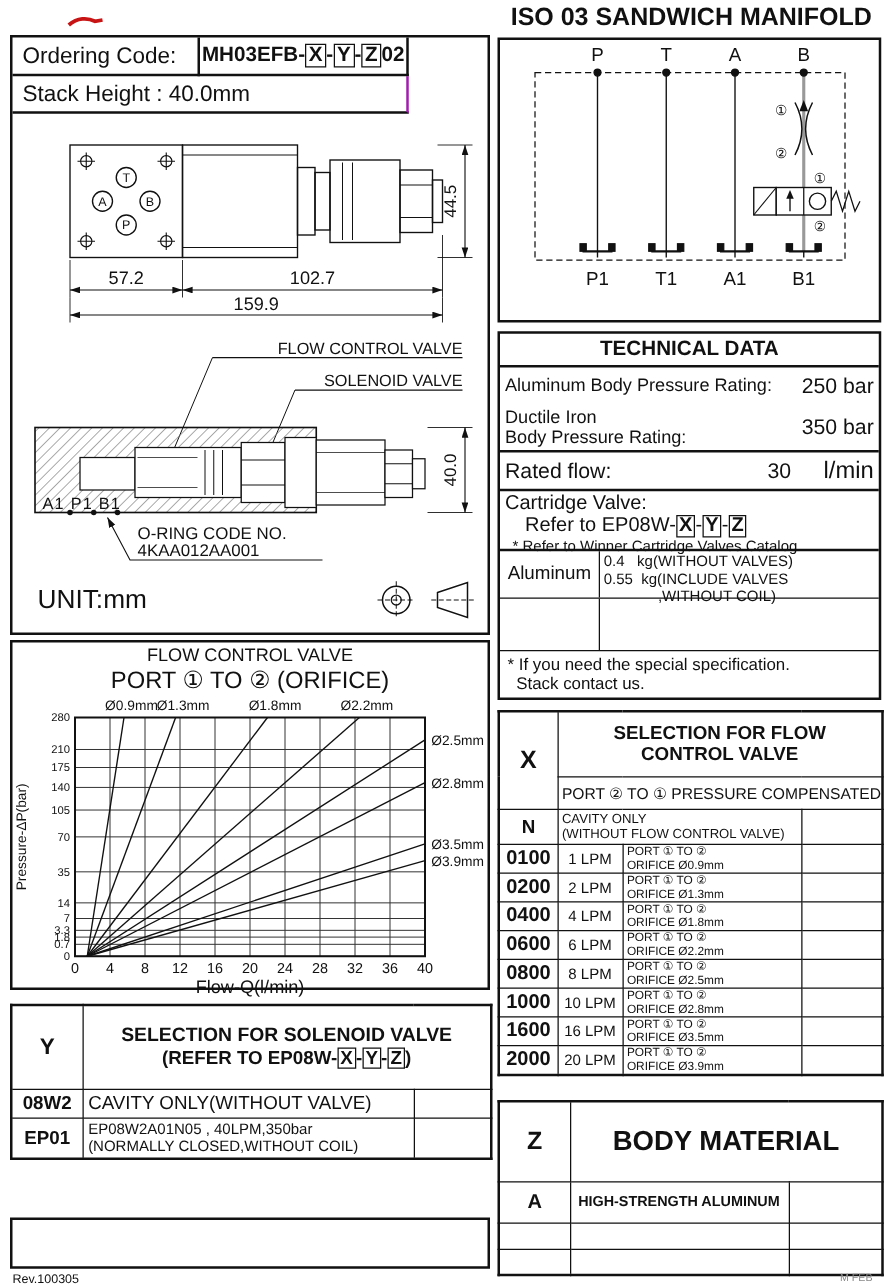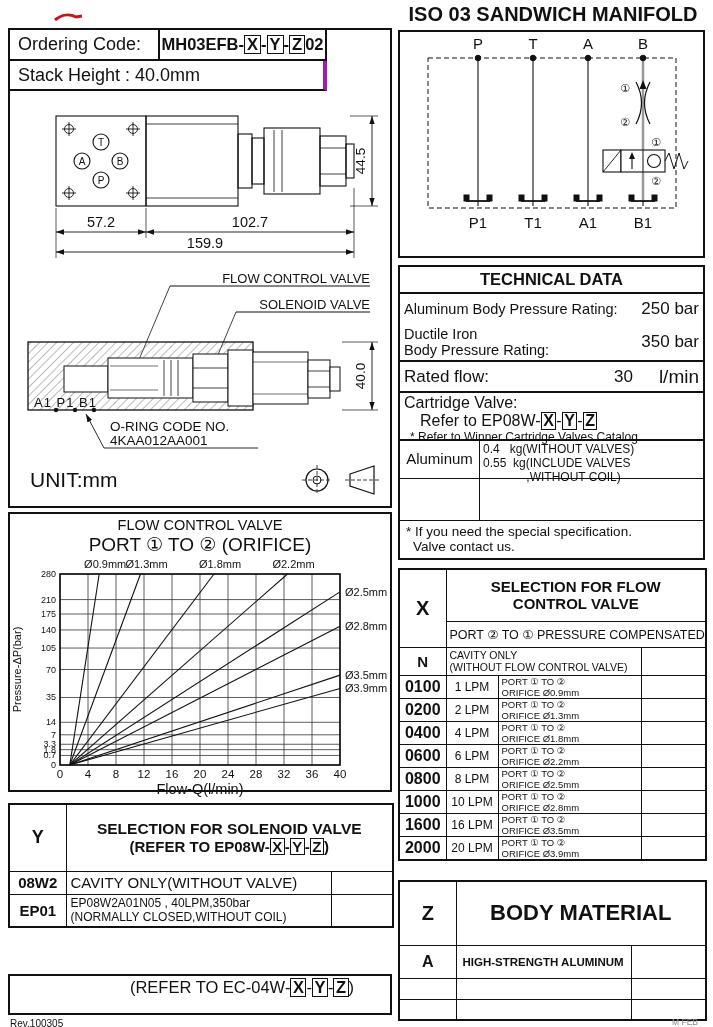--- a/index.html
+++ b/index.html
@@ -24,21 +24,21 @@
   <svg class="abs" style="left:52px;top:10px" width="34" height="16" viewBox="0 0 34 16">
     <path d="M3 10 C 10 4, 18 4, 24 7 L 30 6" stroke="#c81414" stroke-width="3" fill="none"></path>
   </svg>
 
   <div class="abs b ctr" style="left:398px;top:3px;width:310px;font-size:20px;letter-spacing:0px">ISO 03 SANDWICH MANIFOLD</div>
 
   <div class="abs" style="left:8px;top:28px;width:384px;height:480px;border:2px solid #111">
 
     <div class="abs" style="left:0;top:0;width:150px;height:31px;border-right:2px solid #111;border-bottom:2px solid #111;font-size:18px;line-height:29px;padding-left:8px">Ordering Code:</div>
     <div class="abs ctr" style="left:150px;top:0;width:167px;height:31px;border-right:2px solid #111;border-bottom:2px solid #111;font-size:16.5px;line-height:29px;font-weight:bold"><span>MH03EFB-</span><span class="bx">X</span><span>-</span><span class="bx">Y</span><span>-</span><span class="bx">Z</span><span>02</span></div>
-    <div class="abs" style="left:0;top:31px;width:317px;height:30px;border-right:4px solid #a21caf;border-bottom:2px solid #111;font-size:18px;line-height:28px;padding-left:8px">Stack Height : 40.0mm</div>
+    <div class="abs" style="left:0;top:31px;width:317px;height:30px;border-right:2px solid #a21caf;border-bottom:2px solid #111;font-size:18px;line-height:28px;padding-left:8px">Stack Height : 40.0mm</div>
 
     <svg class="abs" style="left:18px;top:78px" width="356" height="154" viewBox="0 0 356 154">
       <defs>
         <marker id="da" markerWidth="10" markerHeight="8" refX="9" refY="3" orient="auto-start-reverse">
           <path d="M0,0L9,3L0,6z" fill="#111"></path>
         </marker>
       </defs>
       <g fill="none" stroke="#111" stroke-width="1.1">
         <rect x="28" y="8" width="90" height="90"></rect>
         <g stroke-width="0.9">
@@ -266,21 +266,20 @@
       <td style="padding-left:4px">
         <div style="font-size:12px">EP08W2A01N05 , 40LPM,350bar</div>
         <div style="font-size:12px">(NORMALLY CLOSED,WITHOUT COIL)</div>
       </td>
       <td></td>
     </tr>
   </tbody>
     </table>
 
   <div class="abs" style="left:8px;top:974px;width:384px;height:41px;border:2px solid #111;padding-top:2px">
-    <div class="ctr" style="font-size:16.5px;position:relative;left:42px"><span>(REFER TO EC-04W-</span><span class="bxs">X</span><span>-</span><span class="bxs">Y</span><span>-</span><span class="bxs">Z</span><span>)</span></div>
   </div>
 
   <div class="abs" style="left:398px;top:30px;width:307px;height:228px;border:2px solid #111">
     <svg width="303" height="224" viewBox="0 0 303 224">
       <g font-size="15" text-anchor="middle">
         <text x="78" y="17">P</text>
         <text x="133" y="17">T</text>
         <text x="188" y="17">A</text>
         <text x="243" y="17">B</text>
       </g>
@@ -371,21 +370,21 @@
         <div class="pre" style="font-size:12px">0.55  kg(INCLUDE VALVES</div>
         <div class="pre" style="font-size:12px">             ,WITHOUT COIL)</div>
       </div>
     </div>
     <div style="height:42px;display:flex;border-bottom:1.5px solid #111">
       <div style="width:80px;border-right:1.5px solid #111"></div>
       <div style="flex:1"></div>
     </div>
     <div style="flex:1;padding:3px 6px">
       <div style="font-size:13.5px">* If you need the special specification.</div>
-      <div style="font-size:13.5px;padding-left:7px">Valve contact us.</div>
+      <div style="font-size:13.5px;padding-left:7px">Stack contact us.</div>
     </div>
   </div>
 
   <table class="tb" style="left:398px;top:568px;width:307px">
     <colgroup>
         <col style="width:47px">
         <col style="width:52px">
         <col style="width:143px">
         <col style="width:65px">
       </colgroup>

